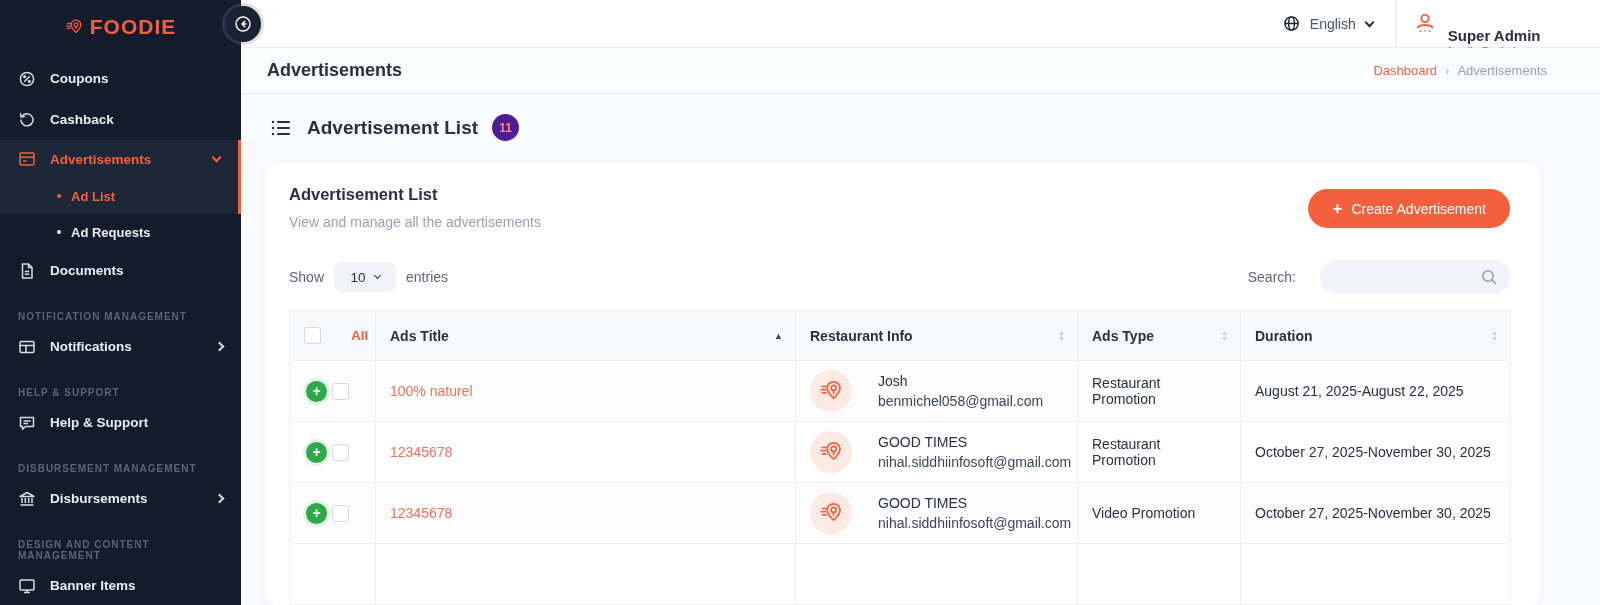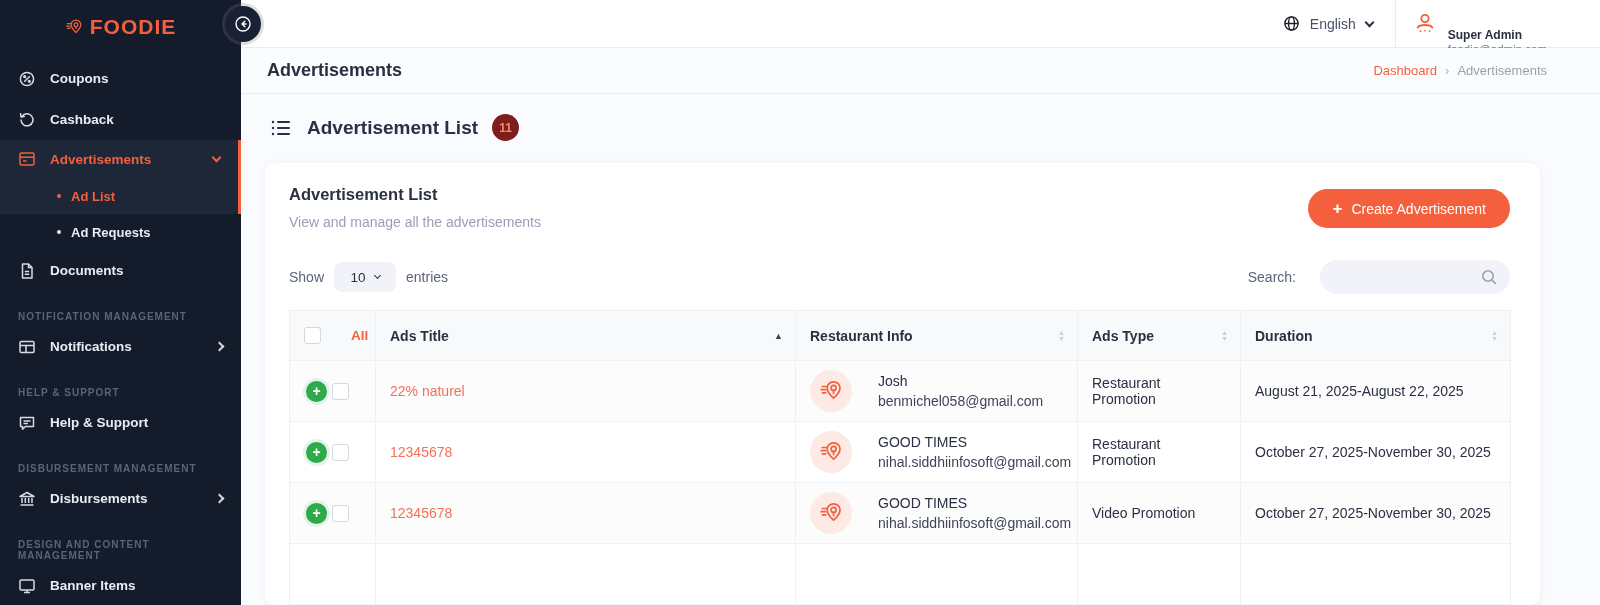--- a/index.html
+++ b/index.html
@@ -34,34 +34,34 @@
 
   
   .main { flex:1; display:flex; flex-direction:column; background:#fafbfe; min-width:0; }
   .topbar { height:48px; background:#ffffff; border-bottom:1px solid #ecedf2; display:flex; align-items:center;
     justify-content:flex-end; padding-right:53px; }
   .lang { display:flex; align-items:center; gap:10px; padding:0 22px; cursor:pointer; height:100%; }
   .lang-label { font-size:14px; color:#4a5168; }
   .chev-dark { width:7px; height:7px; border-right:2px solid #2a3042; border-bottom:2px solid #2a3042; transform:rotate(45deg); margin-top:-3px; }
   .topbar-divider { width:1px; height:48px; background:#e8eaf0; }
   .user-box { display:flex; align-items:center; gap:10px; padding-left:16px; cursor:pointer; }
-  .user-name { font-size:12px; font-weight:700; color:#2a3042; line-height:1.15;margin-top:38px; }
+  .user-name { font-size:15px; font-weight:700; color:#2a3042; line-height:1.15;margin-top:38px; }
   .user-email { font-size:11.5px; color:#74788d; line-height:1.15; }
 
   .page-header { height:62px; display:flex; align-items:center; justify-content:space-between;
     padding:0 53px 0 26px; border-bottom:1px solid #e9ebf1; background:#fbfcfe; }
   .page-title { font-size:18px; font-weight:700; color:#2a3042; }
   .breadcrumb { display:flex; align-items:center; gap:8px; font-size:13px; }
   .crumb-link { color:#f4603d; cursor:pointer; }
   .crumb-sep { color:#aab0bc; font-size:13px; }
   .crumb-current { color:#9aa0ac; }
 
   .section-row { display:flex; align-items:center; gap:14px; padding:20px 26px 0 28px; height:56px; }
   .section-title { font-size:19px; font-weight:700; color:#2a3042; }
-  .section-badge { width:27px; height:27px; border-radius:50%; background:#7f1d1d; color:#f48a70;
+  .section-badge { width:27px; height:27px; border-radius:50%; background:#4c1d95; color:#f48a70;
     font-size:12px; font-weight:700; display:flex; align-items:center; justify-content:center; }
 
   .card { margin:22px 60px 0 24px; background:#ffffff; border-radius:10px;
     box-shadow:0 2px 10px rgba(40,48,66,0.06); padding:22px 30px 0 24px; height:500px; }
   .card-head { display:flex; justify-content:space-between; align-items:flex-start; }
   .card-title { font-size:16.5px; font-weight:700; color:#2a3042; }
   .card-subtitle { font-size:14px; color:#9aa0b5; margin-top:10px; }
   .create-btn { background:#f4603d; color:#ffffff; border:none; border-radius:20px; height:39px;
     padding:0 24px; font-size:14px; font-family:inherit; display:flex; align-items:center; gap:9px;
     cursor:pointer; margin-top:4px; }
@@ -367,21 +367,21 @@
           </tr>
         </thead>
         <tbody>
           <tr>
             <td>
               <div class="cell-actions">
                 <button class="plus-btn">+</button>
                 <input type="checkbox" class="cb" style="">
               </div>
             </td>
-            <td><span class="ad-link">22% naturel</span></td>
+            <td><span class="ad-link">100% naturel</span></td>
             <td>
               <div class="rest-cell">
                 <span class="rest-avatar">
                     <svg width="24" height="24" viewBox="0 0 24 24" fill="none" stroke="#f4603d" stroke-width="1.7">
                       <use href="#pin"></use>
                     </svg>
                   </span>
                 <div>
                   <div class="rest-name">Josh</div>
                   <div class="rest-email">benmichel058@gmail.com</div>

